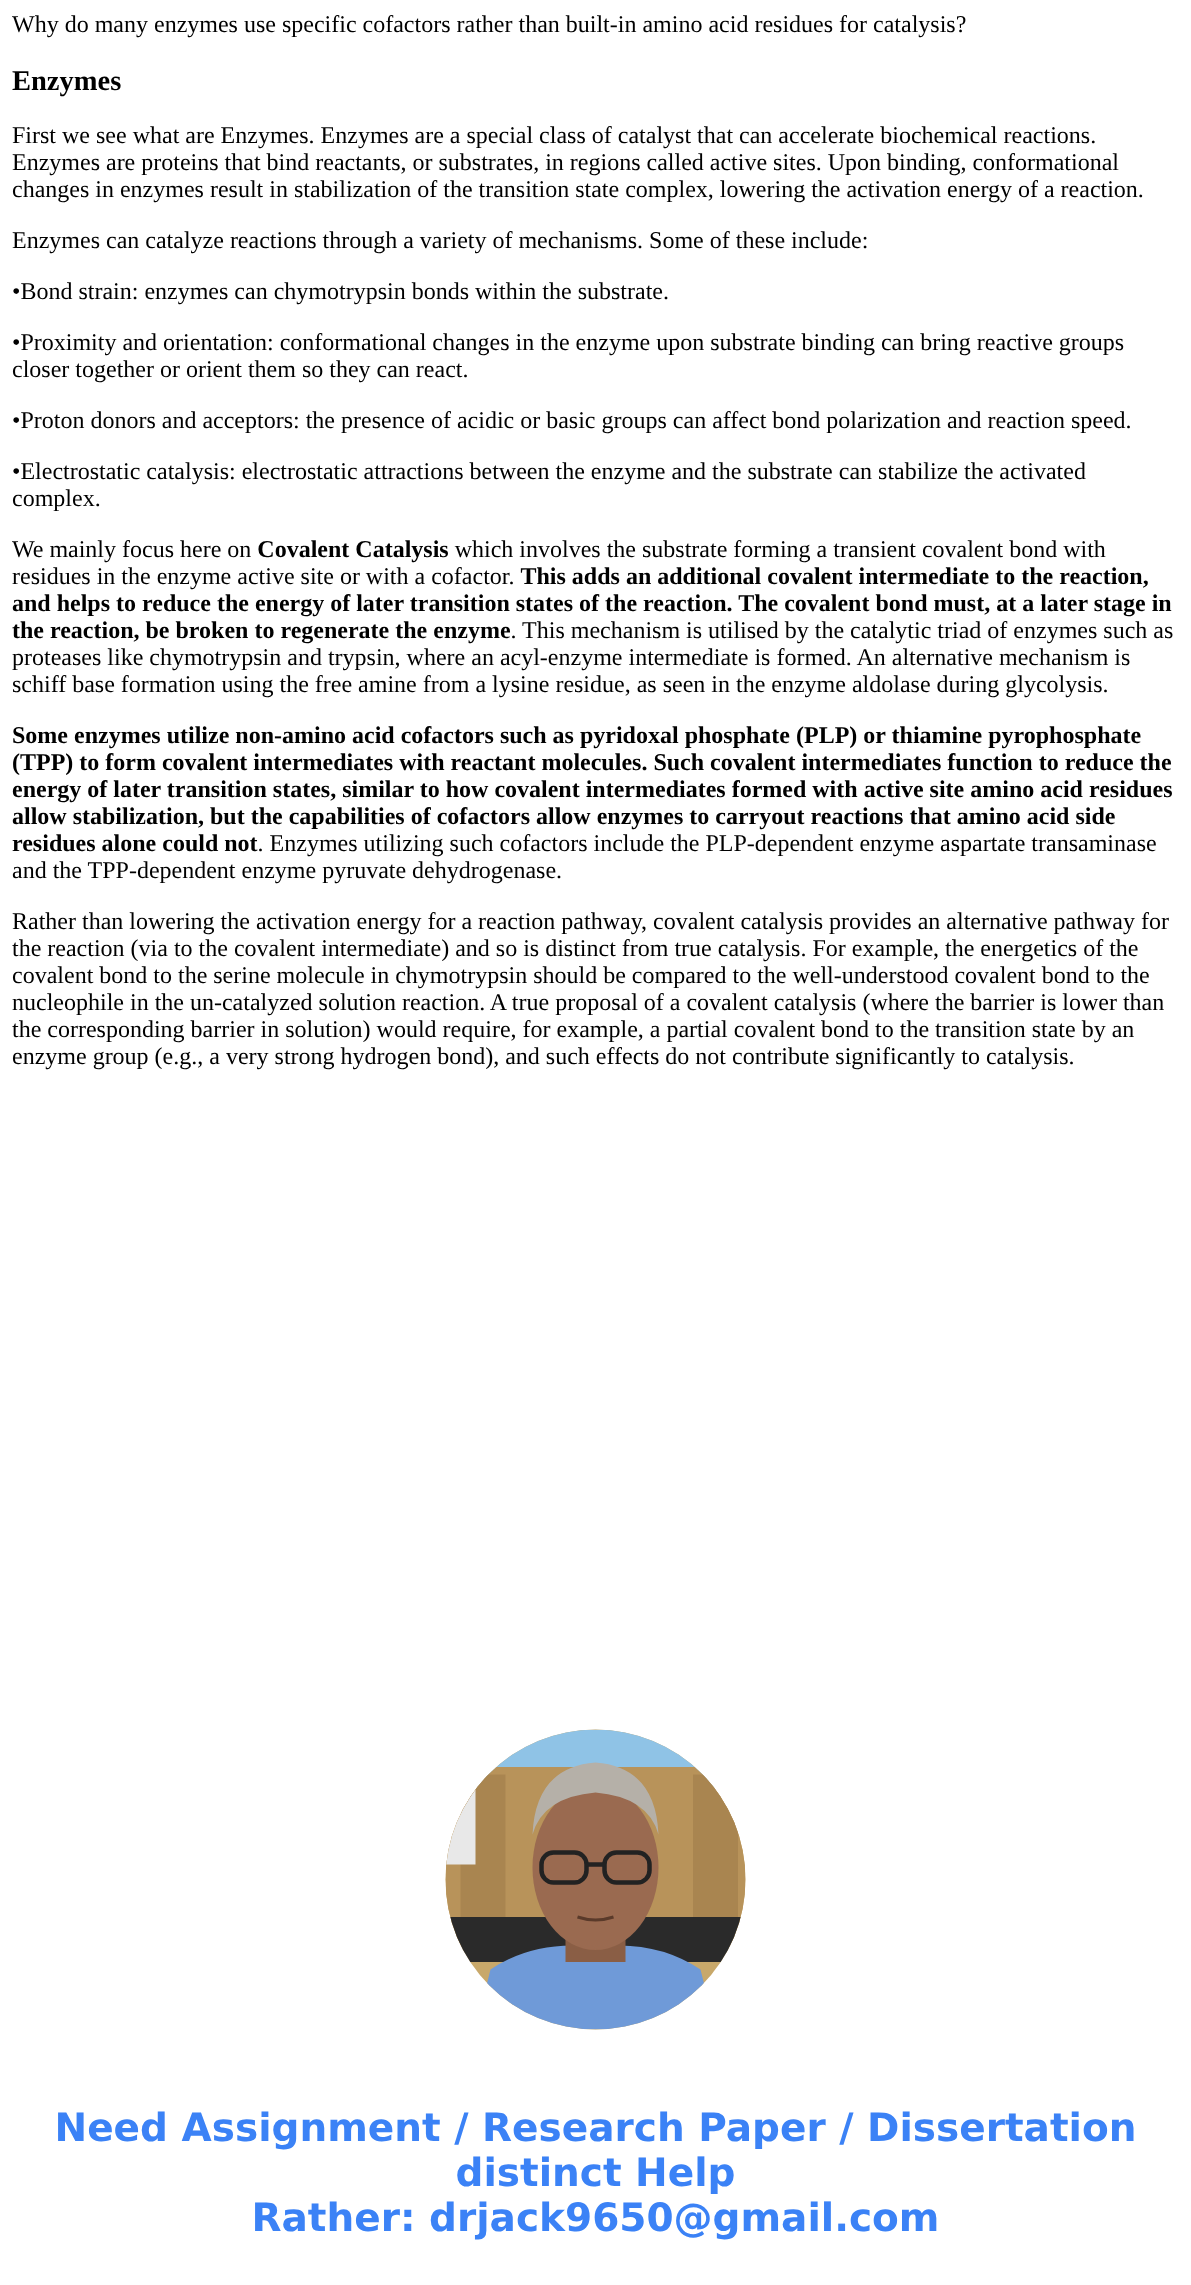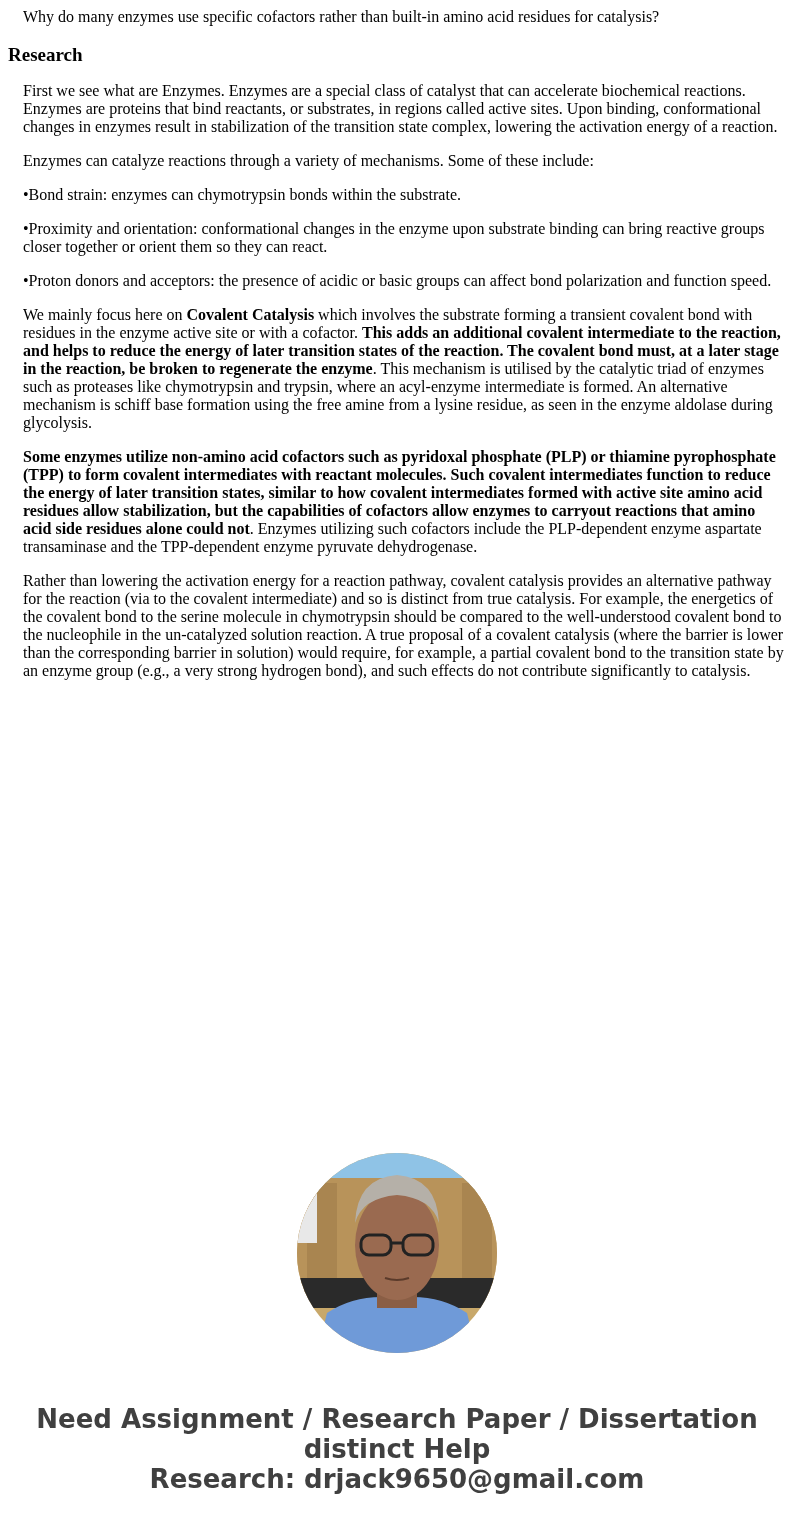--- a/index.html
+++ b/index.html
@@ -7,21 +7,21 @@
       width: 794px;
       height: 1523px;
       position: relative;
       overflow: hidden;
       font-family: "Liberation Serif", serif;
       font-size: 16px;
       line-height: 18px;
       color: #000;
     }
     .content { position: absolute; left: 8px; top: 8px; width: 778px; }
-    p { margin: 0 0 16px 15px; }
+    p { margin: 0 0 16px 0; }
     h3 {
       font-size: 19px;
       font-weight: bold;
       margin: 0 0 16px 0;
       line-height: 22px;
     }
     .question { margin-bottom: 18px; }
     b { font-weight: bold; }
 
     .avatar {
@@ -37,36 +37,37 @@
     .promo {
       position: absolute;
       left: 0;
       top: 1404px;
       width: 794px;
       text-align: center;
       font-family: "DejaVu Sans", sans-serif;
       font-weight: bold;
       font-size: 26px;
       line-height: 30px;
-      color: #404040;
+      color: #3b82f6;
     }
   </style>
 </head>
 <body>
 
 <div class="content">
   <p class="question">Why do many enzymes use specific cofactors rather than built-in amino acid residues for catalysis?</p>
-  <h3>Research</h3>
+  <h3>Enzymes</h3>
 
   <p>First we see what are Enzymes. Enzymes are a special class of catalyst that can accelerate biochemical reactions. Enzymes are proteins that bind reactants, or substrates, in regions called active sites. Upon binding, conformational changes in enzymes result in stabilization of the transition state complex, lowering the activation energy of a reaction.</p>
   <p>Enzymes can catalyze reactions through a variety of mechanisms. Some of these include:</p>
 
   <p>•Bond strain: enzymes can chymotrypsin bonds within the substrate.</p>
   <p>•Proximity and orientation: conformational changes in the enzyme upon substrate binding can bring reactive groups closer together or orient them so they can react.</p>
-  <p>•Proton donors and acceptors: the presence of acidic or basic groups can affect bond polarization and function speed.</p>
+  <p>•Proton donors and acceptors: the presence of acidic or basic groups can affect bond polarization and reaction speed.</p>
+  <p>•Electrostatic catalysis: electrostatic attractions between the enzyme and the substrate can stabilize the activated complex.</p>
 
   <p><span>We mainly focus here on </span><b>Covalent Catalysis</b><span> which involves the substrate forming a transient covalent bond with residues in the enzyme active site or with a cofactor. </span><b>This adds an additional covalent intermediate to the reaction, and helps to reduce the energy of later transition states of the reaction. The covalent bond must, at a later stage in the reaction, be broken to regenerate the enzyme</b><span>. This mechanism is utilised by the catalytic triad of enzymes such as proteases like chymotrypsin and trypsin, where an acyl-enzyme intermediate is formed. An alternative mechanism is schiff base formation using the free amine from a lysine residue, as seen in the enzyme aldolase during glycolysis.</span></p>
 
   <p><b>Some enzymes utilize non-amino acid cofactors such as pyridoxal phosphate (PLP) or thiamine pyrophosphate (TPP) to form covalent intermediates with reactant molecules. Such covalent intermediates function to reduce the energy of later transition states, similar to how covalent intermediates formed with active site amino acid residues allow stabilization, but the capabilities of cofactors allow enzymes to carryout reactions that amino acid side residues alone could not</b><span>. Enzymes utilizing such cofactors include the PLP-dependent enzyme aspartate transaminase and the TPP-dependent enzyme pyruvate dehydrogenase.</span></p>
 
   <p>Rather than lowering the activation energy for a reaction pathway, covalent catalysis provides an alternative pathway for the reaction (via to the covalent intermediate) and so is distinct from true catalysis. For example, the energetics of the covalent bond to the serine molecule in chymotrypsin should be compared to the well-understood covalent bond to the nucleophile in the un-catalyzed solution reaction. A true proposal of a covalent catalysis (where the barrier is lower than the corresponding barrier in solution) would require, for example, a partial covalent bond to the transition state by an enzyme group (e.g., a very strong hydrogen bond), and such effects do not contribute significantly to catalysis.</p>
 </div>
 
 <div class="avatar">
   <svg width="200" height="200" viewBox="0 0 200 200">
@@ -83,14 +84,14 @@
     <rect x="64" y="82" width="30" height="20" rx="8" fill="none" stroke="#222" stroke-width="3"></rect>
     <rect x="106" y="82" width="30" height="20" rx="8" fill="none" stroke="#222" stroke-width="3"></rect>
     <line x1="94" y1="90" x2="106" y2="90" stroke="#222" stroke-width="3"></line>
     <path d="M88 125 Q100 129 112 125" stroke="#5a3a2a" stroke-width="2" fill="none"></path>
   </svg>
 </div>
 
 <div class="promo">
   <div>Need Assignment / Research Paper / Dissertation</div>
   <div>distinct Help</div>
-  <div>Research: drjack9650@gmail.com</div>
+  <div>Rather: drjack9650@gmail.com</div>
 </div>
 
 </body></html>

